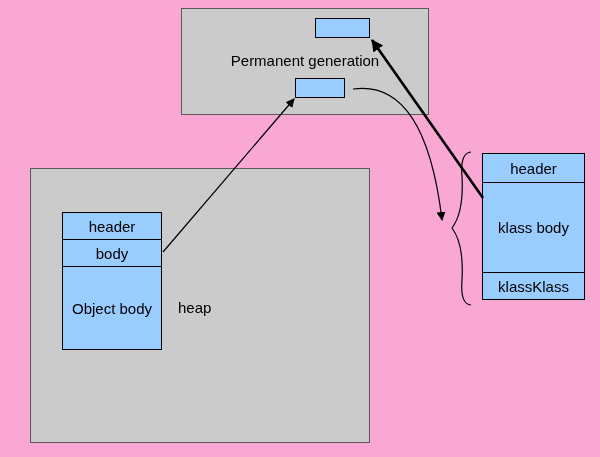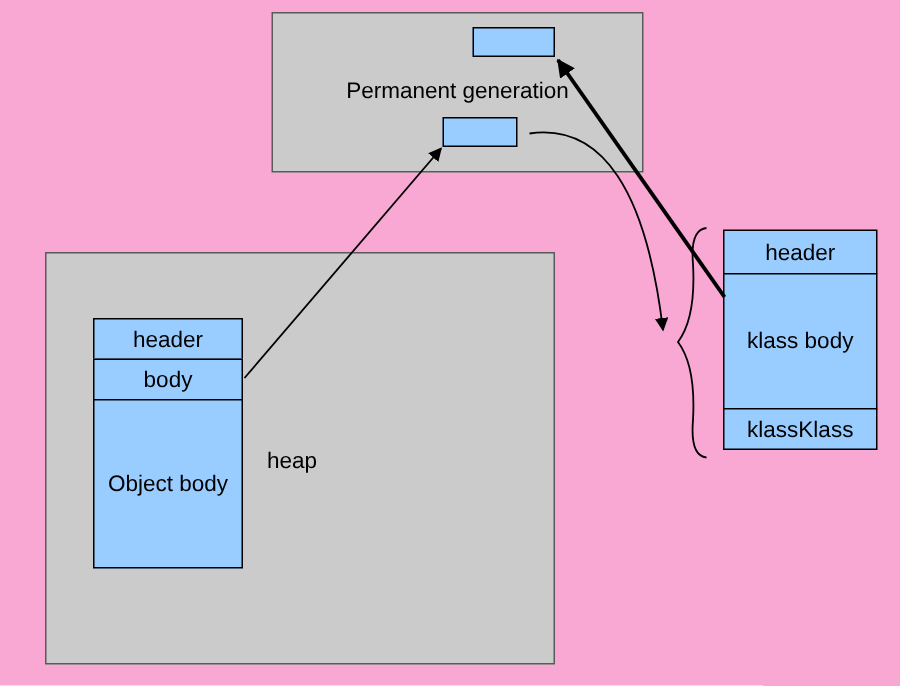--- a/index.html
+++ b/index.html
@@ -61,21 +61,21 @@
 
   <div class="slot" style="left:315px; top:18px; width:55px; height:20px;"></div>
   <div class="slot" style="left:295px; top:78px; width:50px; height:20px;"></div>
 
   <div class="region" style="left:30px; top:168px; width:340px; height:275px;"></div>
   <div class="region-label" style="left:178px; top:299px;">heap</div>
 
   <div class="stack" style="left:62px; top:212px; width:100px;">
     <div class="cell" style="height:28px;">header</div>
     <div class="cell" style="height:28px;">body</div>
-    <div class="cell" style="height:113px;">Object body</div>
+    <div class="cell" style="height:84px;">Object body</div>
   </div>
 
   <div class="stack" style="left:482px; top:153px; width:103px;">
     <div class="cell" style="height:30px;">header</div>
     <div class="cell" style="height:91px;">klass body</div>
     <div class="cell" style="height:28px;">klassKlass</div>
   </div>
 
   <svg class="overlay" viewBox="0 0 600 457">
     <defs>

